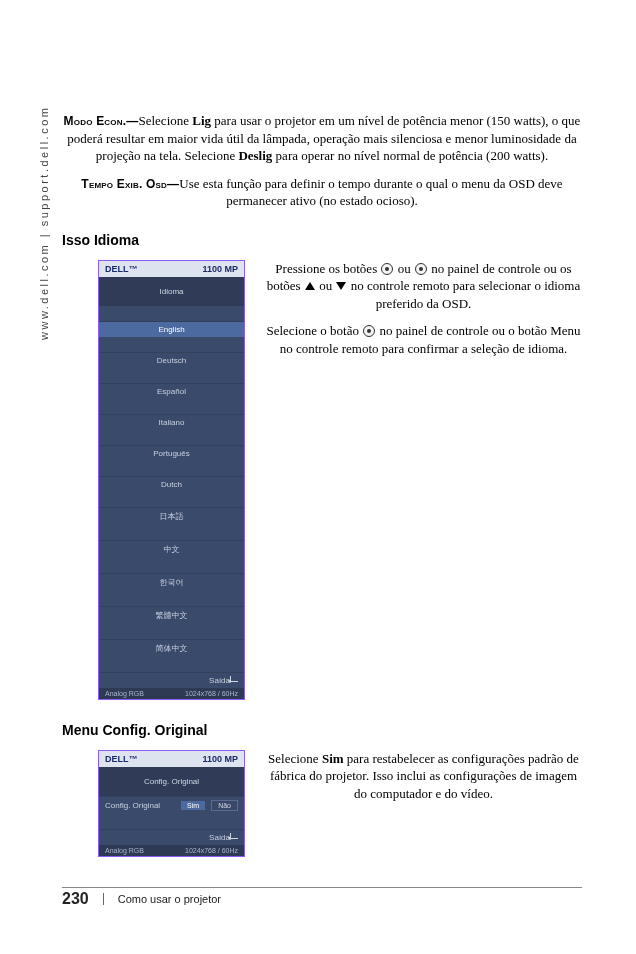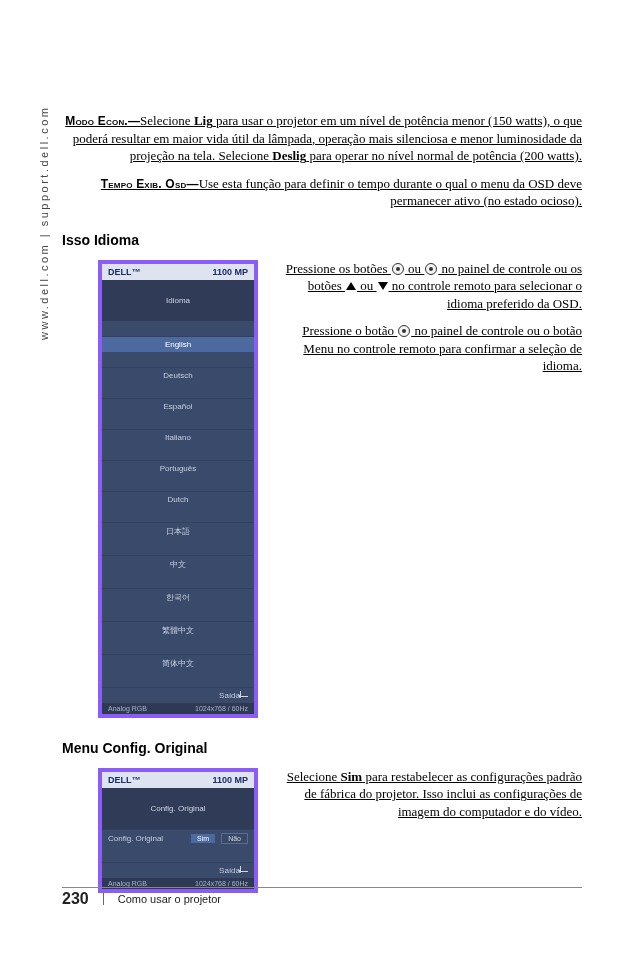--- a/index.html
+++ b/index.html
@@ -27,22 +27,21 @@
   }
   .content {
     position: absolute;
     left: 62px;
     top: 112px;
     width: 520px;
   }
   .para {
     line-height: 1.35;
     margin-bottom: 10px;
-    text-align: right;
-    text-decoration: underline;
+    text-align: center;
   }
   .smallcaps {
     font-family: Arial, Helvetica, sans-serif;
     font-weight: bold;
     font-variant: small-caps;
     font-size: 12px;
     letter-spacing: 0.2px;
   }
   .heading {
     font-family: Arial, Helvetica, sans-serif;
@@ -58,35 +57,35 @@
     align-items: flex-start;
     margin-bottom: 10px;
     margin-left: 36px;
   }
   .row .rightcol { flex: 1; }
   .osd {
     background: #3a4a6a;
     color: #cfd6e4;
     font-family: Arial, Helvetica, sans-serif;
     font-size: 8px;
-    border: 4px solid #8b5cf6;
-    width: 160px;
+    border: 1px solid #8b5cf6;
+    width: 147px;
   }
   .osd .titlebar {
     background: #dde3ef;
     color: #1a2a6a;
     font-weight: bold;
     padding: 3px 6px;
     display: flex;
     justify-content: space-between;
     font-size: 9px;
   }
   .osd .section-label {
     background: #2f3b57;
-    padding: 16px 6px;
+    padding: 10px 6px;
     font-size: 8px;
     color: #cfd6e4;
     text-align: center;
   }
   .osd-row {
     padding: 3px 6px;
     text-align: center;
     font-size: 8px;
     color: #c6d0e2;
     border-top: 1px solid #33415e;
@@ -251,21 +250,21 @@
         <span>Analog RGB</span>
         <span>1024x768 / 60Hz</span>
       </div>
     </div>
 
     <div class="rightcol">
       <p class="para">
         <span>Pressione os botões </span><span class="btn-icon"></span><span> ou </span><span class="btn-icon"></span><span> no painel de controle ou os botões </span><span class="tri-up"></span><span> ou </span><span class="tri-down"></span><span> no controle remoto para selecionar o idioma preferido da OSD.</span>
       </p>
       <p class="para">
-        <span>Pressione o botão </span><span class="btn-icon"></span><span> no painel de controle ou o botão Menu no controle remoto para confirmar a seleção de idioma.</span>
+        <span>Selecione o botão </span><span class="btn-icon"></span><span> no painel de controle ou o botão Menu no controle remoto para confirmar a seleção de idioma.</span>
       </p>
     </div>
   </div>
 
   <div class="heading">Menu Config. Original</div>
 
   <div class="row">
     <div class="osd osd2">
       <div class="titlebar">
         <span>DELL™</span>

